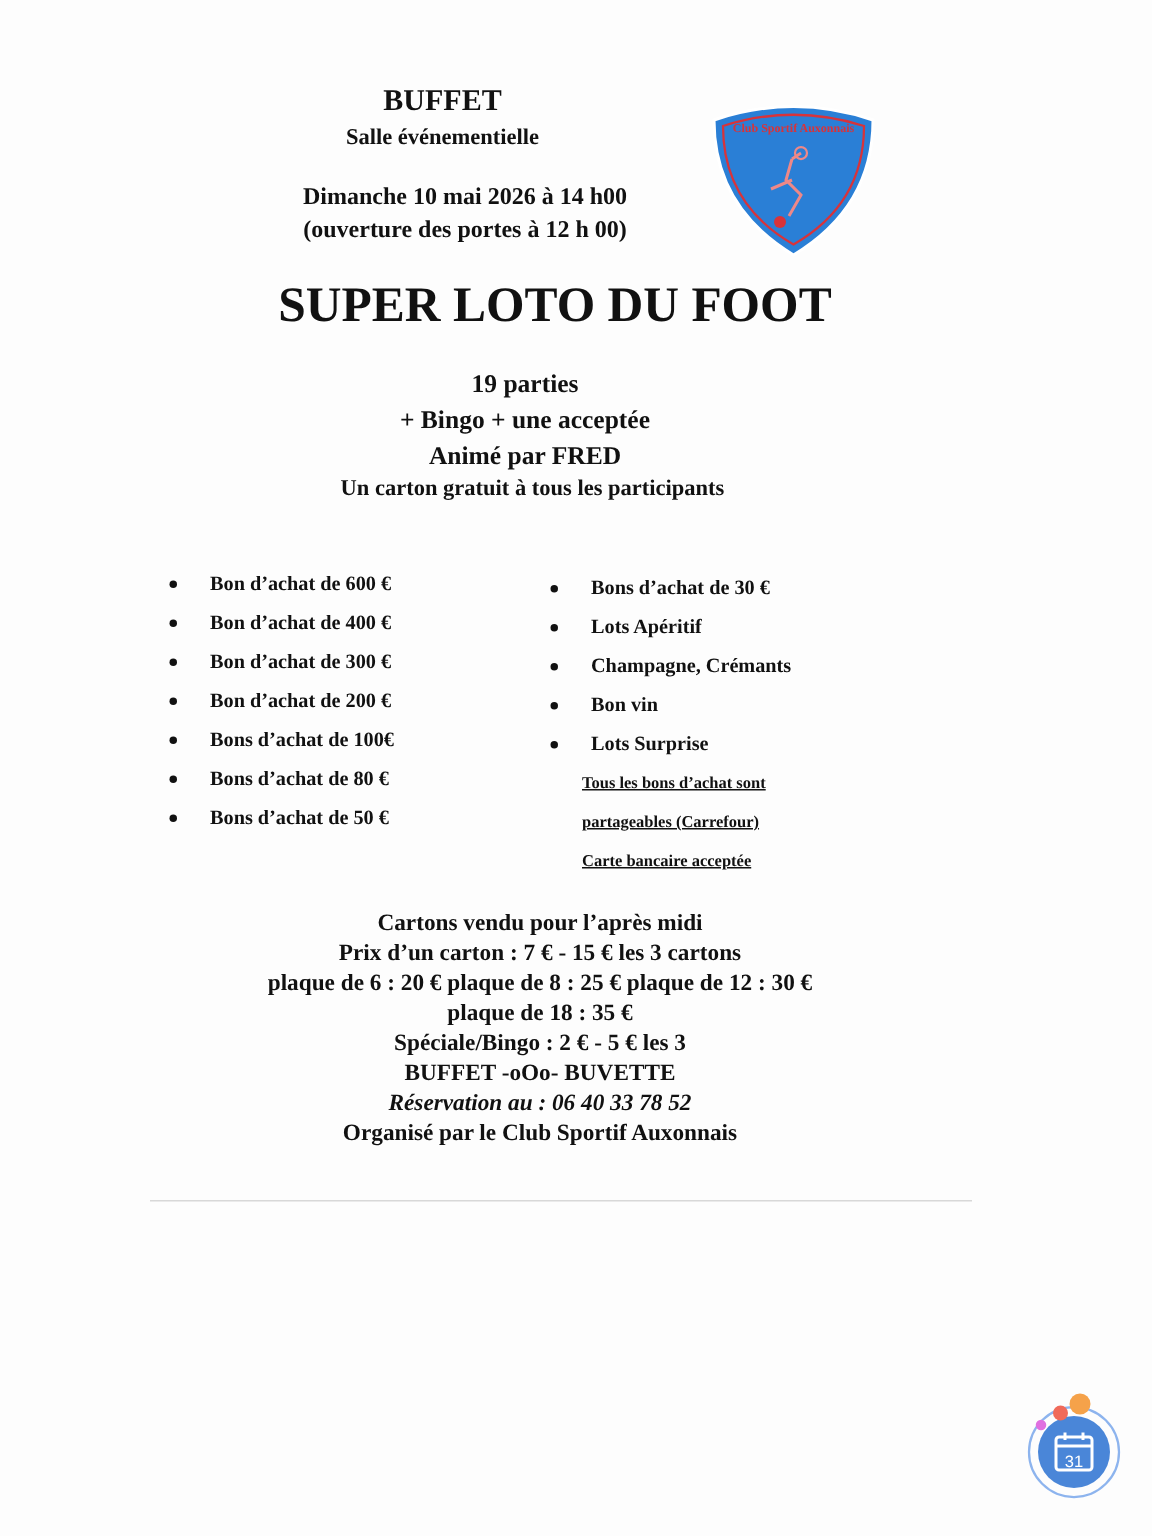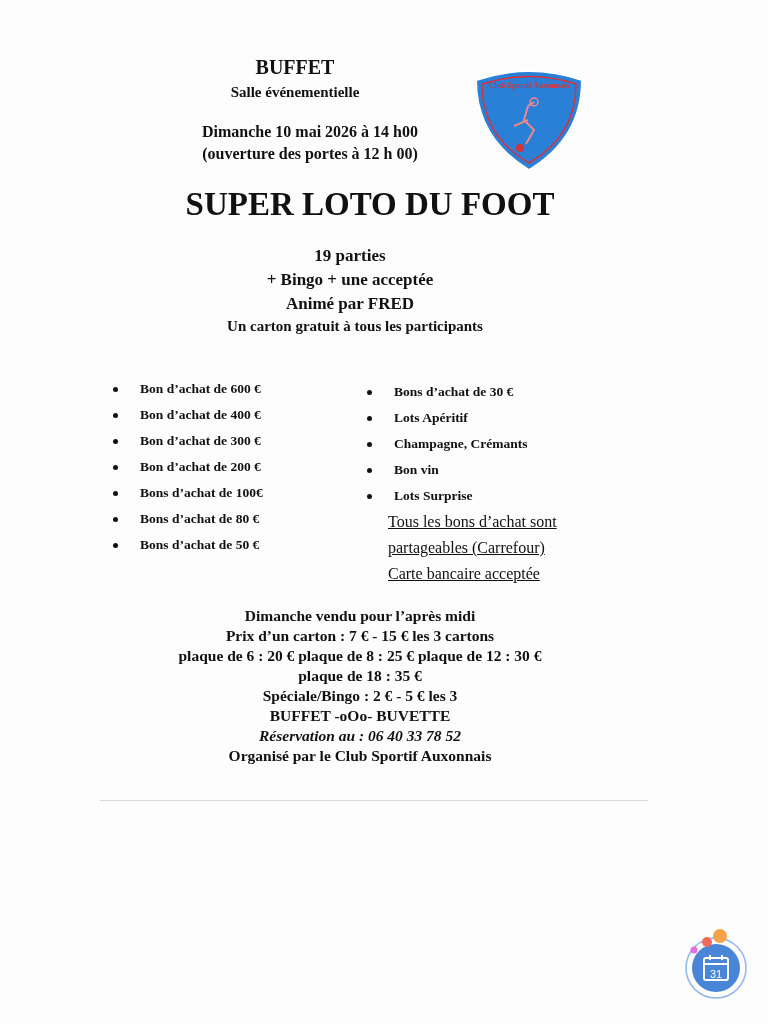--- a/index.html
+++ b/index.html
@@ -17,21 +17,21 @@
   #title { left:120px; top:186px; width:500px; font-size:33px; }
   #parts { left:200px; top:246px; width:300px; font-size:17px; }
   #bingo { left:200px; top:270px; width:300px; font-size:17px; }
   #anim { left:200px; top:294px; width:300px; font-size:17px; }
   #free { left:100px; top:318px; width:510px; font-size:15px; }
   .list { position:absolute; list-style:none; margin:0; padding:0; font-size:13.5px; font-weight:bold; }
   .list li { height:26px; line-height:26px; position:relative; padding-left:32px; white-space:nowrap; }
   .list li .dot { position:absolute; left:5px; top:11px; width:5px; height:5px; background:#111; border-radius:50%; }
   #list-left { left:108px; top:376px; }
   #list-right { left:362px; top:379px; }
-  .note { font-size:16px; font-weight:normal; text-decoration:underline; height:26px; line-height:26px; padding-left:26px; white-space:nowrap; }
+  .note { font-size:11px; font-weight:bold; text-decoration:underline; height:26px; line-height:26px; padding-left:26px; white-space:nowrap; }
   #bottom { left:100px; top:606px; width:520px; font-size:15.5px; font-weight:bold; line-height:20px; }
   #bottom div { text-align:center; }
   .it { font-style:italic; }
   #rule { left:100px; top:800px; width:548px; height:1px; background:#d8d8d8; }
   #logo { left:470px; top:66px; width:118px; height:106px; }
   #cal { left:680px; top:928px; width:72px; height:72px; }
 </style>
 </head>
 <body>
 
@@ -74,21 +74,21 @@
     <li><span class="dot"></span><span>Champagne, Crémants</span></li>
     <li><span class="dot"></span><span>Bon vin</span></li>
     <li><span class="dot"></span><span>Lots Surprise</span></li>
   </ul>
   <div class="note">Tous les bons d’achat sont</div>
   <div class="note">partageables  (Carrefour)</div>
   <div class="note">Carte bancaire acceptée</div>
 </div>
 
 <div id="bottom" class="abs">
-  <div>Dimanche vendu pour l’après midi</div>
+  <div>Cartons vendu pour l’après midi</div>
   <div>Prix d’un carton : 7 €  - 15 € les 3 cartons</div>
   <div>plaque de 6 : 20 €   plaque de 8 : 25 € plaque de 12 : 30 €</div>
   <div>plaque de 18 : 35 €</div>
   <div>Spéciale/Bingo : 2 €  -  5 € les 3</div>
   <div>BUFFET  -oOo-  BUVETTE</div>
   <div class="it">Réservation au : 06 40 33 78 52</div>
   <div>Organisé par  le Club Sportif Auxonnais</div>
 </div>
 
 <div id="rule" class="abs"></div>

